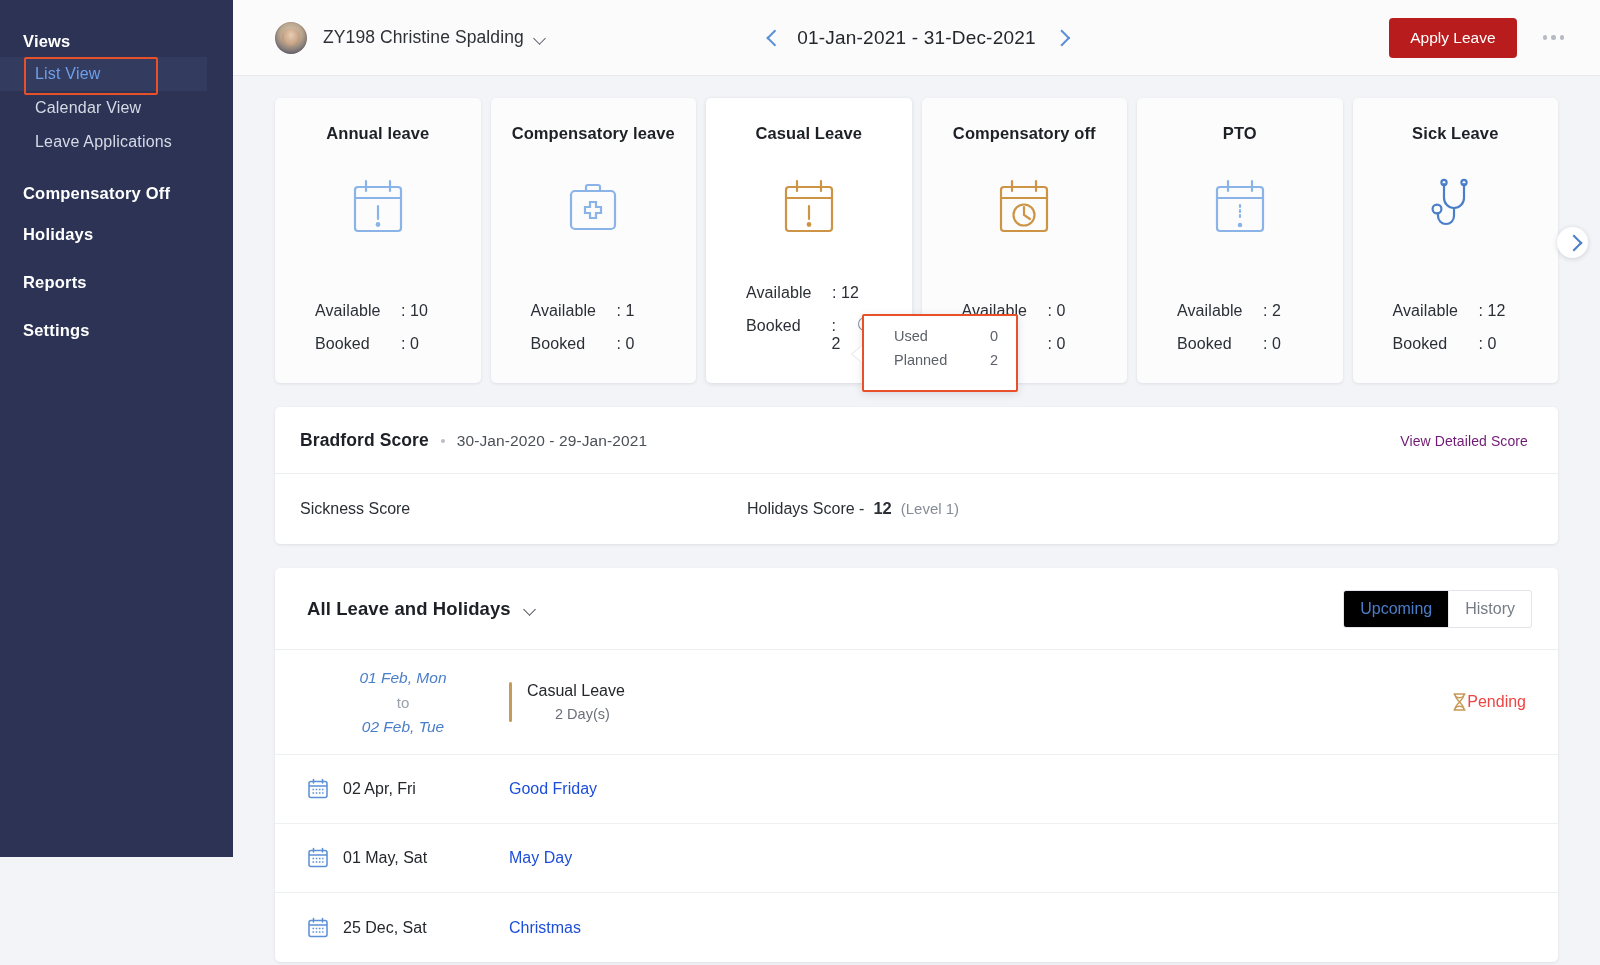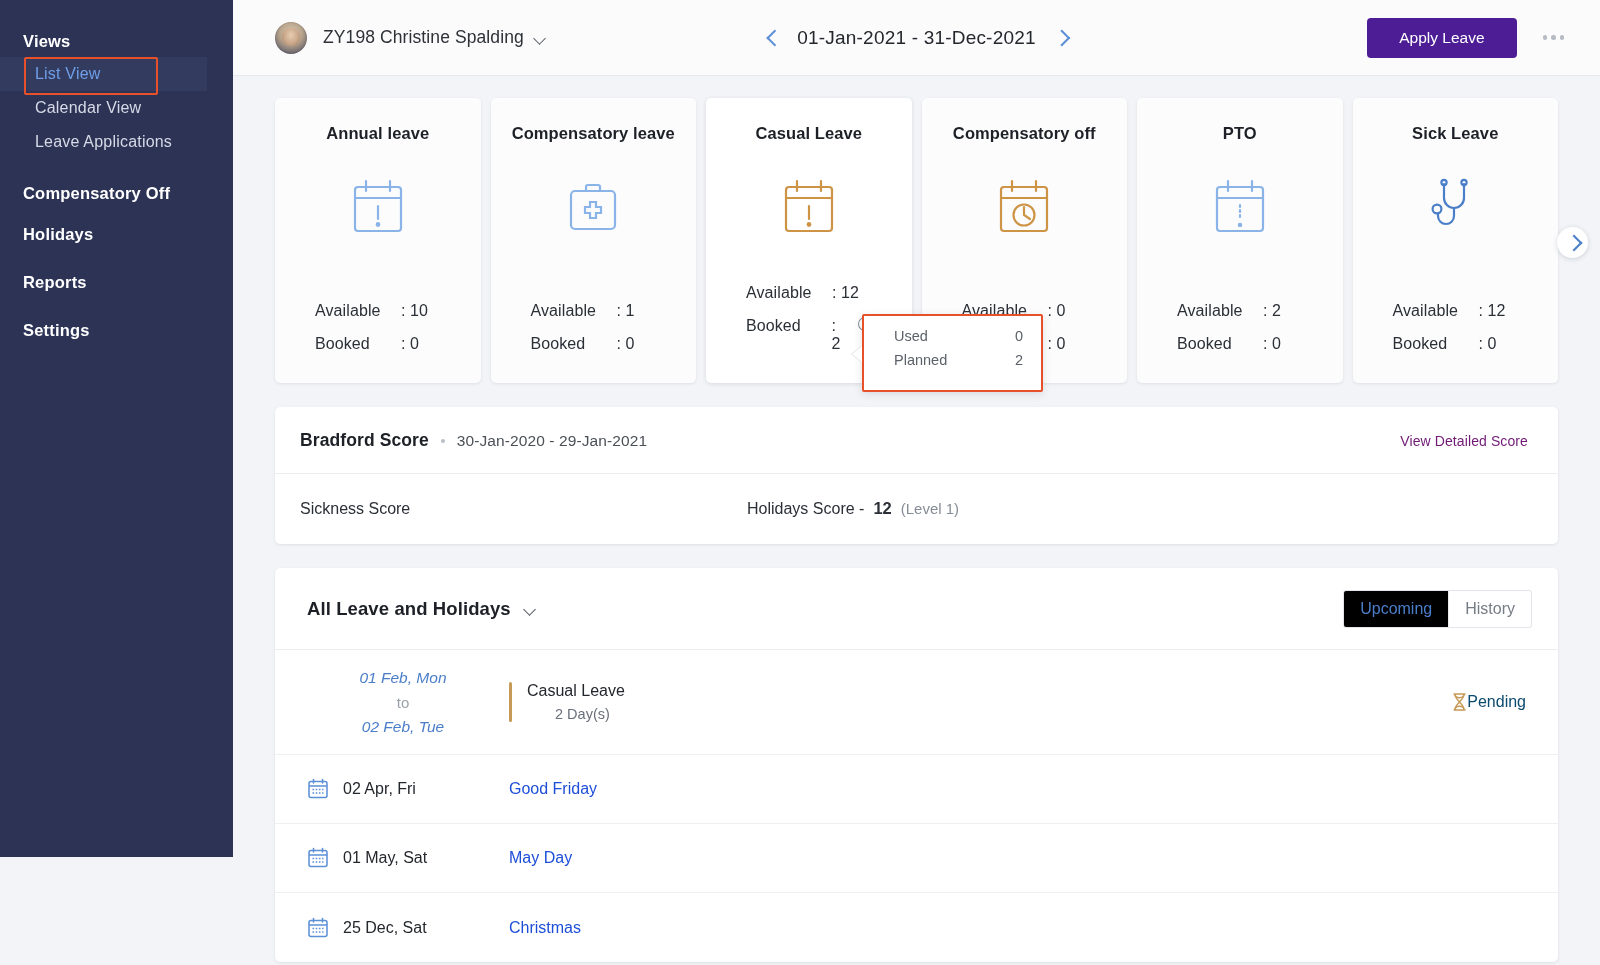--- a/index.html
+++ b/index.html
@@ -81,22 +81,22 @@
   }
   .chev::before {
     content:""; position:absolute; left:2px; top:1px; width:10px; height:10px;
     border-right: 2.6px solid #5b8fd6; border-bottom: 2.6px solid #5b8fd6;
   }
   .chev.left::before { transform: rotate(135deg); }
   .chev.right::before { transform: rotate(-45deg); }
   .date-range { font-size: 19px; color: #24272c; letter-spacing: .2px; }
   .topbar-right { margin-left: auto; display: flex; align-items: center; gap: 20px; }
   .btn-apply {
-    background: #4c1d95; color: #fff; border: none; border-radius: 4px;
-    font-size: 15.5px; padding: 11px 32px; cursor: pointer;
+    background: #b91c1c; color: #fff; border: none; border-radius: 4px;
+    font-size: 15.5px; padding: 11px 21px; cursor: pointer;
     font-family: "Liberation Sans", sans-serif;
   }
   .dots { display: flex; gap: 4px; cursor: pointer; padding: 6px; }
   .dots i { width: 4.5px; height: 4.5px; border-radius: 50%; background: #b6bac2; display:block; }
 
   
   .content {
     flex: 1; overflow: hidden; padding: 22px 42px 0 42px; position: relative;
   }
 
@@ -120,21 +120,21 @@
   .info-i {
     display:inline-block; width: 14px; height: 14px; border-radius: 50%;
     border: 1.2px solid #8b9099; color: #8b9099; font-size: 10px;
     line-height: 12px; text-align: center; margin-left: 8px;
     font-family: "Liberation Serif", serif; cursor: pointer;
   }
 
   
   .tooltip {
     position: absolute; left: 587px; top: 216px;
-    width: 181px; height: 78px; background: #fff;
+    width: 156px; height: 78px; background: #fff;
     border: 2.5px solid #e8502a; border-radius: 2px;
     padding: 12px 18px 0 30px; z-index: 30;
     box-shadow: 0 2px 9px rgba(30,40,60,.13);
   }
   .tt-row { display: flex; justify-content: space-between; font-size: 14.5px; color: #5c6169; margin-bottom: 8px; }
   .tt-arrow {
     position: absolute; left: -12px; top: 30px;
     width: 0; height: 0;
     border-top: 8px solid transparent; border-bottom: 8px solid transparent;
     border-right: 10px solid #ffffff;
@@ -186,21 +186,21 @@
   .lrow { display: flex; align-items: center; border-bottom: 1px solid #eef0f3; min-height: 69px; padding: 0 32px 0 22px; }
   .lrow.tall { min-height: 105px; }
   .lrow:last-child { border-bottom: none; }
   .lr-date { width: 212px; text-align: center; font-size: 15.5px; }
   .lr-date .d { color: #4a7ec9; cursor: pointer; display:block;font-style:italic; }
   .lr-date .to { color: #9ba1aa; display:block; margin: 7px 0; font-size: 15px; }
   .lr-bar { width: 3px; height: 40px; background: #c69a57; margin-right: 15px; border-radius: 2px; }
   .lr-main { flex: 1; }
   .lr-type { font-size: 16px; color: #24272c; }
   .lr-days { font-size: 14.5px; color: #6a707a; margin-top: 6px; margin-left: 28px; }
-  .lr-status { display: flex; gap: 0; font-size: 16px; color: #0c4a6e; }
+  .lr-status { display: flex; gap: 0; font-size: 16px; color: #ef4444; }
   .hglass { width: 15px; height: 18px; position: relative; }
   .hglass svg { display: block; }
   .cal-ico { width: 22px; height: 22px; margin-right: 14px; flex-shrink:0; }
   .hrow-date { font-size: 16px; color: #24272c; display:flex; align-items:center; }
   .hrow-name { font-size: 16px; color: #1d4ed8; margin-left: 0; }
   .lr-dateplain { width: 212px; display:flex; align-items:center; padding-left: 10px;}
 </style>
 </head>
 <body>
 

